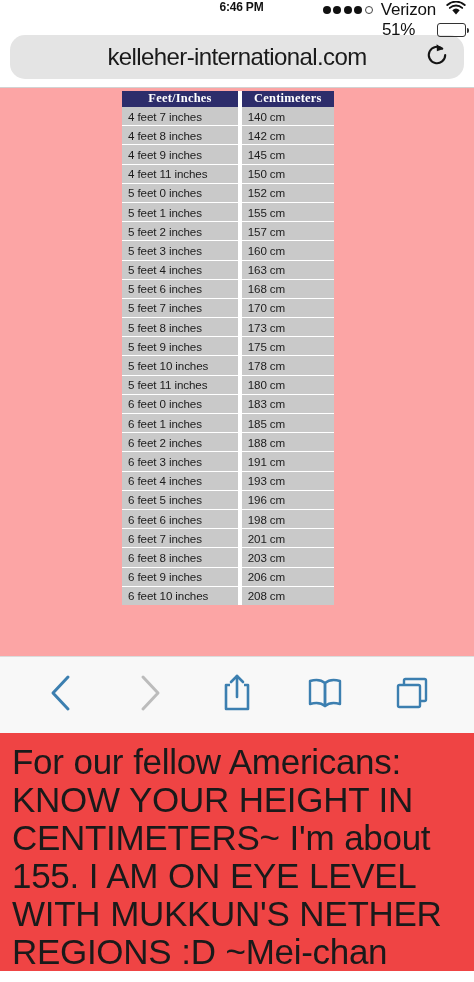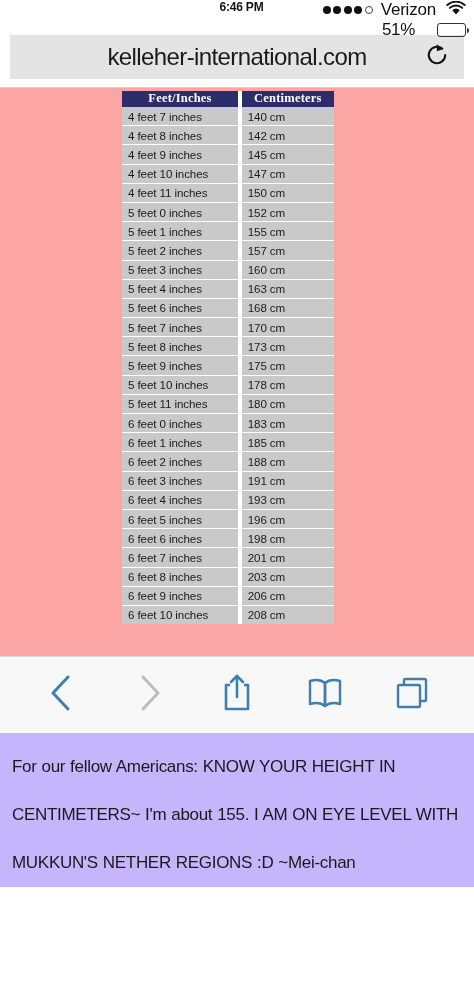--- a/index.html
+++ b/index.html
@@ -106,21 +106,21 @@
     border-radius: 0 2px 2px 0;
   }
 
   
   .url-bar-wrap {
     background: #ffffff;
     padding: 2px 10px 8px 10px;
   }
   .url-bar {
     background: #e4e4e4;
-    border-radius: 0;
+    border-radius: 15px;
     height: 44px;
     display: flex;
     align-items: center;
     position: relative;
     padding: 0 14px;
   }
   .url-text {
     flex: 1;
     text-align: center;
     font-size: 24px;
@@ -205,24 +205,24 @@
   .tb-btn {
     width: 58px;
     height: 58px;
     display: flex;
     align-items: center;
     justify-content: center;
   }
 
   
   .caption {
-    background: #c4b5fd;
+    background: #ef4444;
     padding: 10px 12px 0 12px;
-    font-size: 17px;
-    line-height: 48px;
+    font-size: 35px;
+    line-height: 38px;
     color: #1a1a1a;
     letter-spacing: -0.3px;
     word-spacing: 0.5px;
   }
 </style>
 </head>
 <body>
 
 <div class="status-bar">
   <div class="status-left">
@@ -285,25 +285,20 @@
           <td>4 feet 8 inches</td>
           <td class="spacer-col"></td>
           <td>142 cm</td>
         </tr>
         <tr>
           <td>4 feet 9 inches</td>
           <td class="spacer-col"></td>
           <td>145 cm</td>
         </tr>
         <tr>
-          <td>4 feet 10 inches</td>
-          <td class="spacer-col"></td>
-          <td>147 cm</td>
-        </tr>
-        <tr>
           <td>4 feet 11 inches</td>
           <td class="spacer-col"></td>
           <td>150 cm</td>
         </tr>
         <tr>
           <td>5 feet 0 inches</td>
           <td class="spacer-col"></td>
           <td>152 cm</td>
         </tr>
         <tr>

